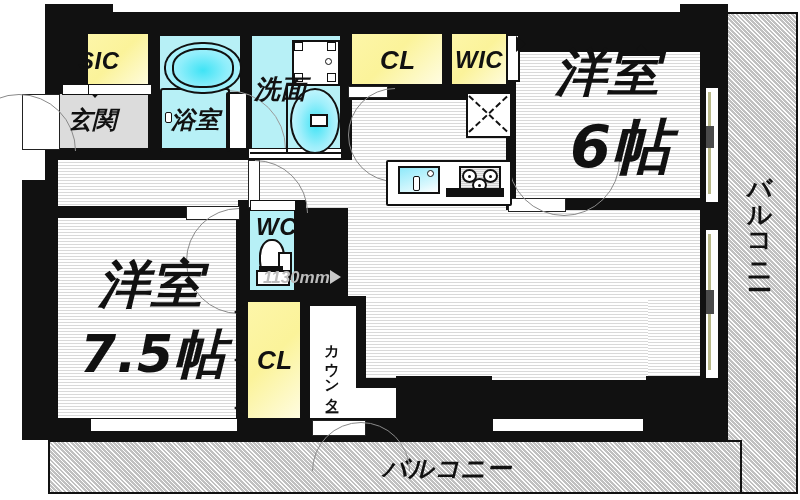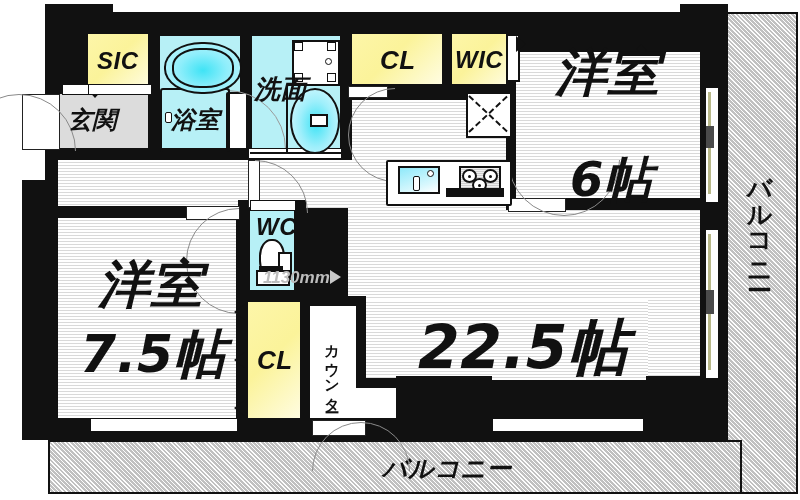--- a/index.html
+++ b/index.html
@@ -254,34 +254,33 @@
   <div class="burner" style="left:462px;top:169px;width:11px;height:10px;"></div>
   <div class="burner" style="left:483px;top:169px;width:11px;height:10px;"></div>
   <div class="burner" style="left:472px;top:178px;width:11px;height:10px;"></div>
   <div class="abs" style="left:446px;top:188px;width:58px;height:9px;background:#111;"></div>
 
   <div class="toiletbowl" style="left:259px;top:239px;width:22px;height:34px;"></div>
   <div class="toilettank" style="left:278px;top:252px;width:10px;height:24px;"></div>
   <div class="toiletbase" style="left:256px;top:270px;width:30px;height:12px;"></div>
   <div class="abs" style="left:259px;top:266px;width:24px;height:5px;background:#111;"></div>
 
-  <span class="label" style="left:97px;top:47px;font-size:24px;">SIC</span>
+  <span class="label" style="left:78px;top:47px;font-size:24px;">SIC</span>
   <span class="label jp jp-italic" style="left:68px;top:104px;font-size:24px;font-style:italic;">玄関</span>
   <span class="label jp jp-italic" style="left:171px;top:104px;font-size:24px;">浴室</span>
   <span class="label jp jp-italic" style="left:254px;top:72px;font-size:26px;">洗面</span>
   <span class="label" style="left:380px;top:45px;font-size:26px;">CL</span>
   <span class="label" style="left:455px;top:46px;font-size:24px;">WIC</span>
   <span class="label" style="left:256px;top:213px;font-size:24px;">WC</span>
   <span class="label" style="left:257px;top:345px;font-size:26px;">CL</span>
   <span class="label vert jp" style="left:322px;top:334px;font-size:15px;font-style:normal;">カウンター</span>
 
   <span class="label jp jp-italic" style="left:555px;top:38px;font-size:52px;">洋室</span>
-  <span class="label jp jp-italic" style="left:570px;top:108px;font-size:48px;margin-top:40px;">6帖</span>
+  <span class="label jp jp-italic" style="left:570px;top:108px;font-size:59px;">6帖</span>
 
   <span class="label jp jp-italic" style="left:98px;top:250px;font-size:52px;">洋室</span>
   <span class="label jp jp-italic" style="left:80px;top:320px;font-size:52px;">7.5帖</span>
 
-  <span class="label jp jp-italic" style="left:418px;top:308px;font-size:60px;">22.5帖</span>
 
   <span class="dimtext" style="left:263px;top:268px;font-size:17px;">1130mm</span>
   <div class="dimarrow" style="left:330px;top:270px;"></div>
 
 </div>
 
 </body></html>

